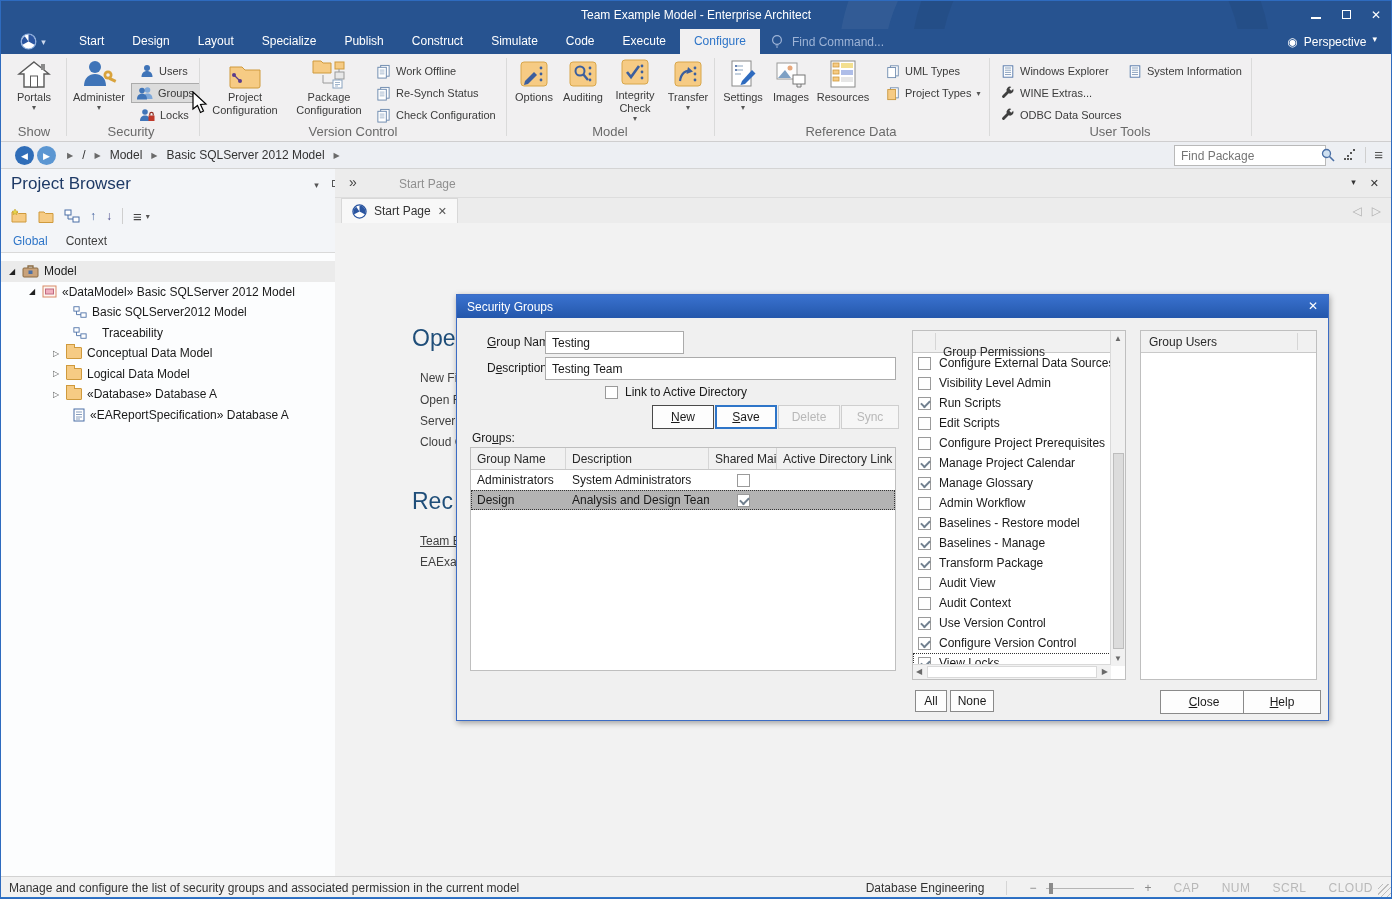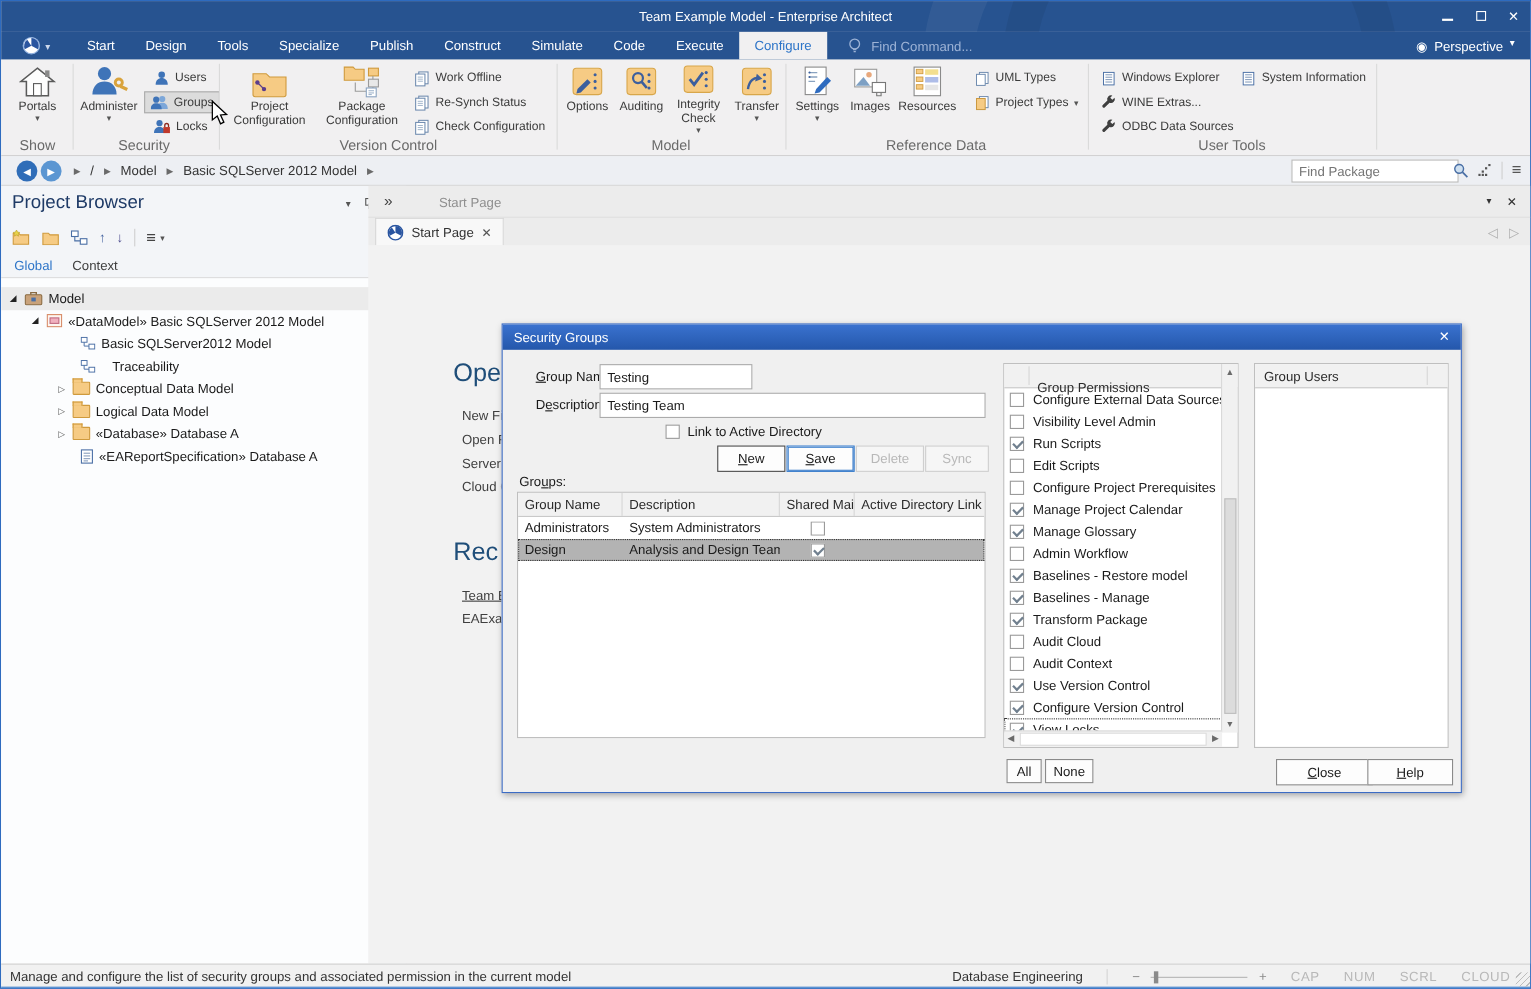--- a/index.html
+++ b/index.html
@@ -178,21 +178,21 @@
     <div class="app-menu">
       <svg width="17" height="17" viewBox="0 0 16 16">
         <circle cx="8" cy="8" r="7" fill="#ffffff" stroke="#8fb0e0" stroke-width="1"></circle>
         <path d="M8 8 L8 1.5 A6.5 6.5 0 0 1 13.6 11 Z" fill="#2a55a0"></path>
         <path d="M8 8 L2.4 11 A6.5 6.5 0 0 1 4.5 3 Z" fill="#2a55a0"></path>
       </svg>
       <span class="caret">▾</span>
     </div>
     <span class="rtab">Start</span>
     <span class="rtab">Design</span>
-    <span class="rtab">Tools</span>
+    <span class="rtab">Layout</span>
     <span class="rtab">Specialize</span>
     <span class="rtab">Publish</span>
     <span class="rtab">Construct</span>
     <span class="rtab">Simulate</span>
     <span class="rtab">Code</span>
     <span class="rtab">Execute</span>
     <span class="rtab active">Configure</span>
     <div class="find-command">
       <svg width="12" height="15" viewBox="0 0 12 15">
         <circle cx="6" cy="6" r="4.4" fill="none" stroke="#9db3d6" stroke-width="1.2"></circle>
@@ -748,21 +748,21 @@
         <div class="perm-row">
             <span class="cb checked"></span>
             <span>Baselines - Manage</span>
           </div>
         <div class="perm-row">
             <span class="cb checked"></span>
             <span>Transform Package</span>
           </div>
         <div class="perm-row">
             <span class="cb"></span>
-            <span>Audit Cloud</span>
+            <span>Audit View</span>
           </div>
         <div class="perm-row">
             <span class="cb"></span>
             <span>Audit Context</span>
           </div>
         <div class="perm-row">
             <span class="cb checked"></span>
             <span>Use Version Control</span>
           </div>
         <div class="perm-row">

